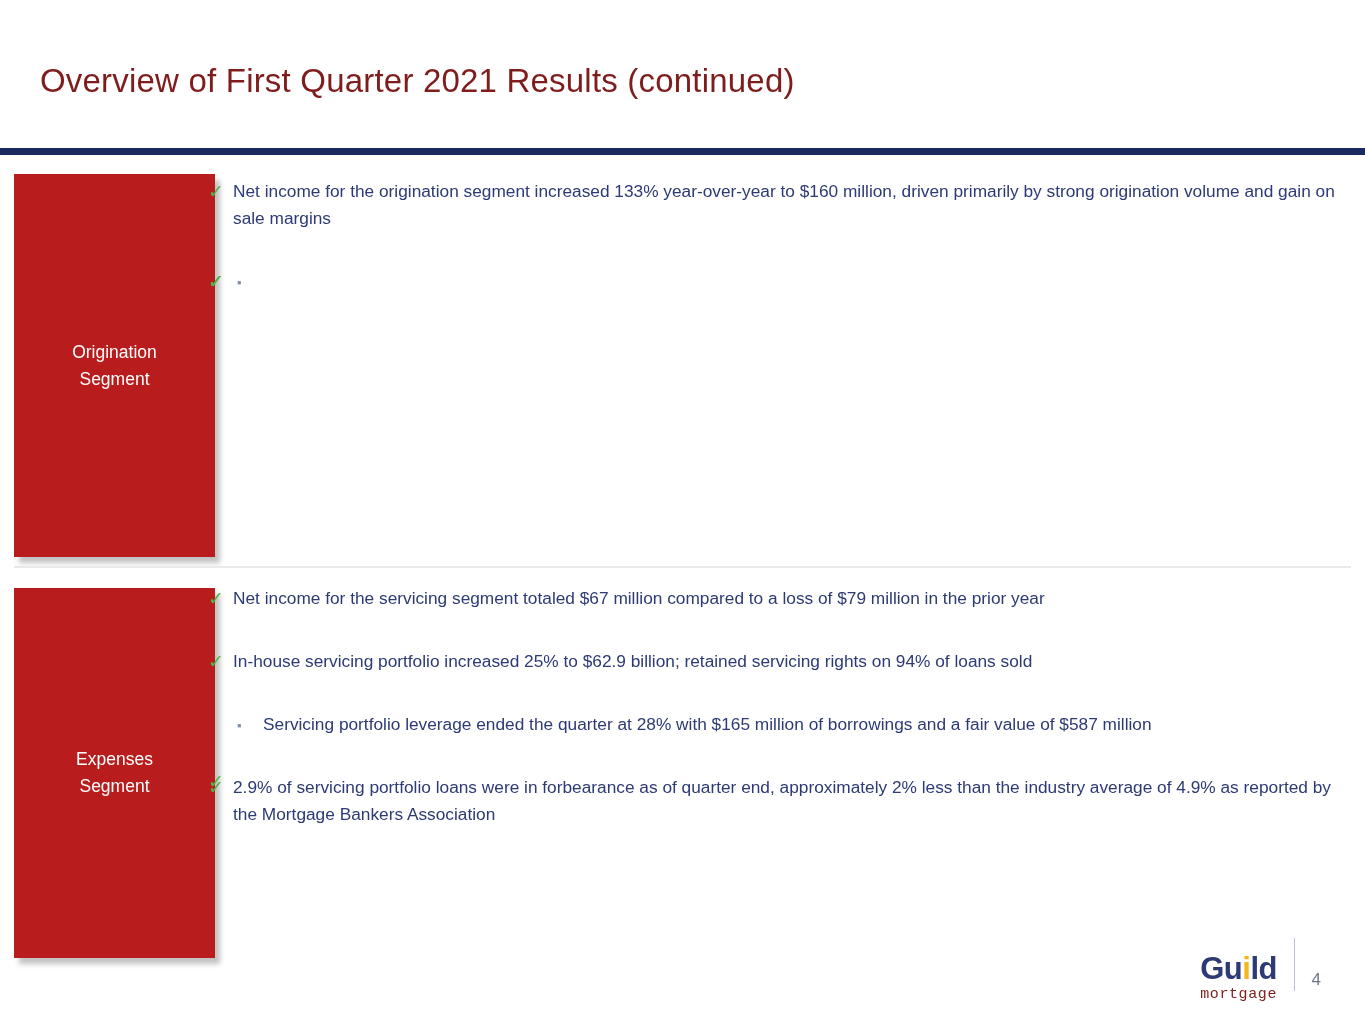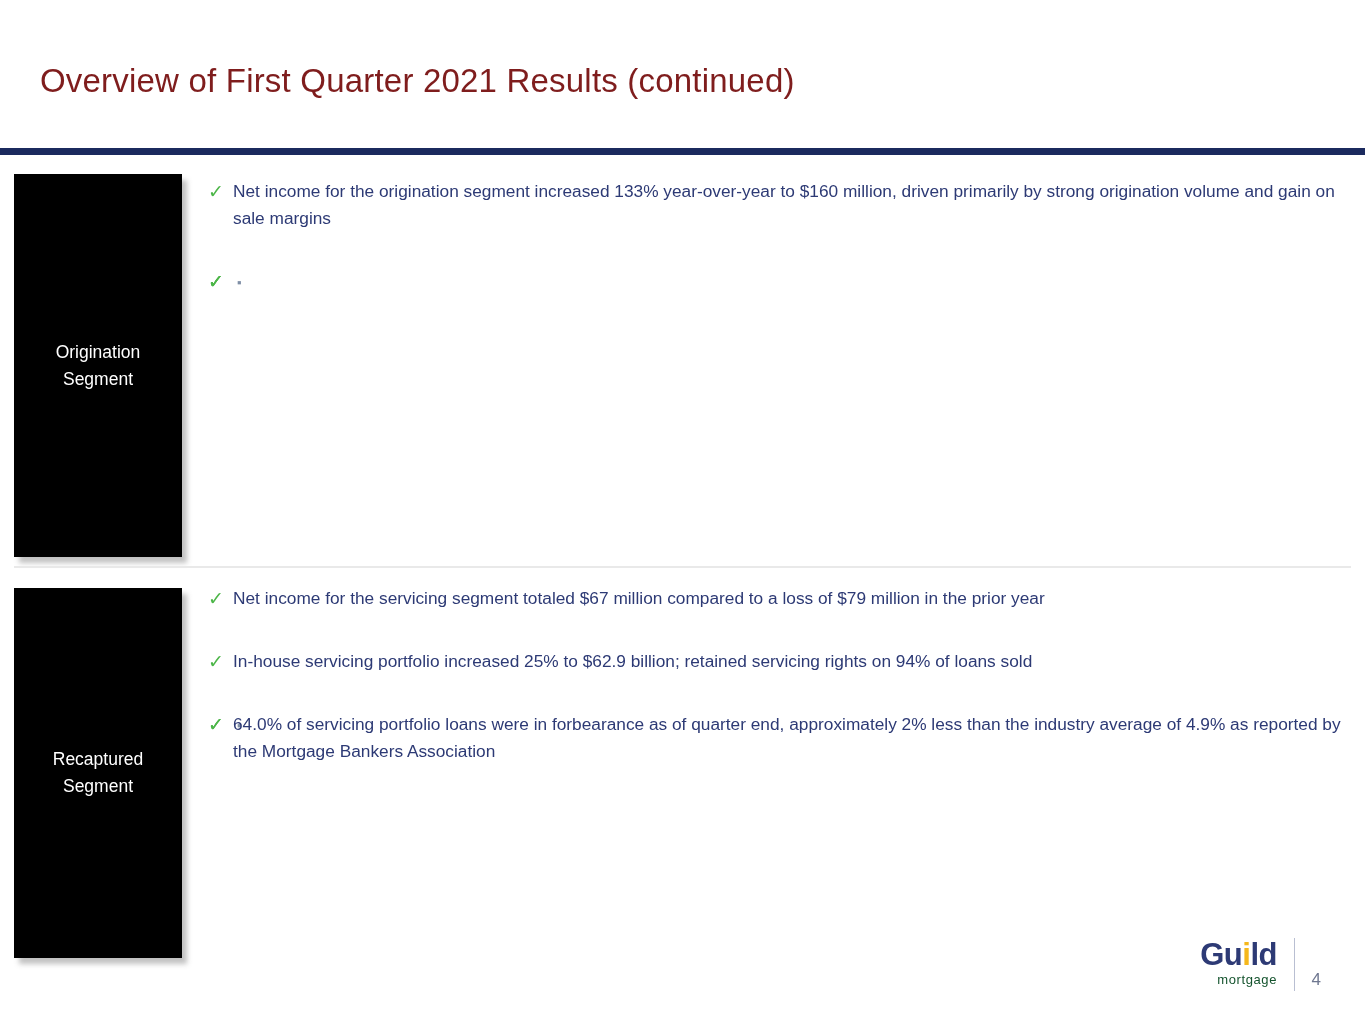--- a/index.html
+++ b/index.html
@@ -43,22 +43,22 @@
     left: 14px;
     top: 566px;
     width: 1337px;
     height: 2px;
     background: #e9e9e9;
   }
 
   .label-box {
     position: absolute;
     left: 14px;
-    width: 168px;
-    background: #000000;
+    width: 201px;
+    background: #b91c1c;
     box-shadow: 5px 6px 5px rgba(120,120,120,0.45);
     color: #ffffff;
     display: flex;
     align-items: center;
     justify-content: center;
     text-align: center;
     font-size: 17.5px;
     line-height: 27px;
   }
   .label-origination { top: 174px; height: 383px; }
@@ -98,39 +98,40 @@
   .bullet.sub .mark {
     left: 32px;
     top: 1px;
     color: #7f8fa6;
     font-size: 13px;
   }
 
   .logo {
     position: absolute;
     right: 88px;
-    bottom: 38px;
+    bottom: 22px;
     text-align: right;
     line-height: 1;
     margin-top: 6px;
   }
   .logo-main {
     font-size: 31px;
     font-weight: bold;
     color: #2d3a75;
     letter-spacing: -0.5px;
   }
   .logo-main .dot-i {
     color: #f5b71b;
   }
   .logo-sub {
-    font-size: 13px;
-    color: #14532d;
+    font-size: 15px;
+    color: #7f1d1d;
     letter-spacing: 0.6px;
     margin-top: 3px;
+    font-family: Liberation Mono, monospace;
   }
   .logo-sep {
     position: absolute;
     right: 70px;
     bottom: 33px;
     width: 1px;
     height: 53px;
     background: #b9bfd2;
   }
   .page-num {
@@ -172,43 +173,44 @@
     </div>
     <div class="bullet sub">
       <span class="mark">▪</span>
     </div>
   </div>
 
   <div class="divider"></div>
 
   <div class="label-box label-servicing">
     <div>
-      <div>Recaptured</div>
+      <div>Expenses</div>
       <div>Segment</div>
     </div>
   </div>
 
   <div class="bullets bullets-servicing">
     <div class="bullet">
       <span class="mark">✓</span>
       <span>Net income for the servicing segment totaled $67 million compared to a loss of $79 million in the prior year</span>
     </div>
     <div class="bullet">
       <span class="mark">✓</span>
       <span>In-house servicing portfolio increased 25% to $62.9 billion; retained servicing rights on 94% of loans sold</span>
     </div>
     <div class="bullet sub">
       <span class="mark">▪</span>
-    </div>
-    <div class="bullet">
-      <span class="mark">✓</span>
-    </div>
-    <div class="bullet">
-      <span class="mark">✓</span>
-      <span>64.0% of servicing portfolio loans were in forbearance as of quarter end, approximately 2% less than the industry average of 4.9% as reported by the Mortgage Bankers Association</span>
+      <span>Servicing portfolio leverage ended the quarter at 28% with $165 million of borrowings and a fair value of $587 million</span>
+    </div>
+    <div class="bullet">
+      <span class="mark">✓</span>
+    </div>
+    <div class="bullet">
+      <span class="mark">✓</span>
+      <span>2.9% of servicing portfolio loans were in forbearance as of quarter end, approximately 2% less than the industry average of 4.9% as reported by the Mortgage Bankers Association</span>
     </div>
   </div>
 
   <div class="logo">
     <div class="logo-main"><span>Gu</span><span class="dot-i">i</span><span>ld</span></div>
     <div class="logo-sub">mortgage</div>
   </div>
   <div class="logo-sep"></div>
   <div class="page-num">4</div>
 

